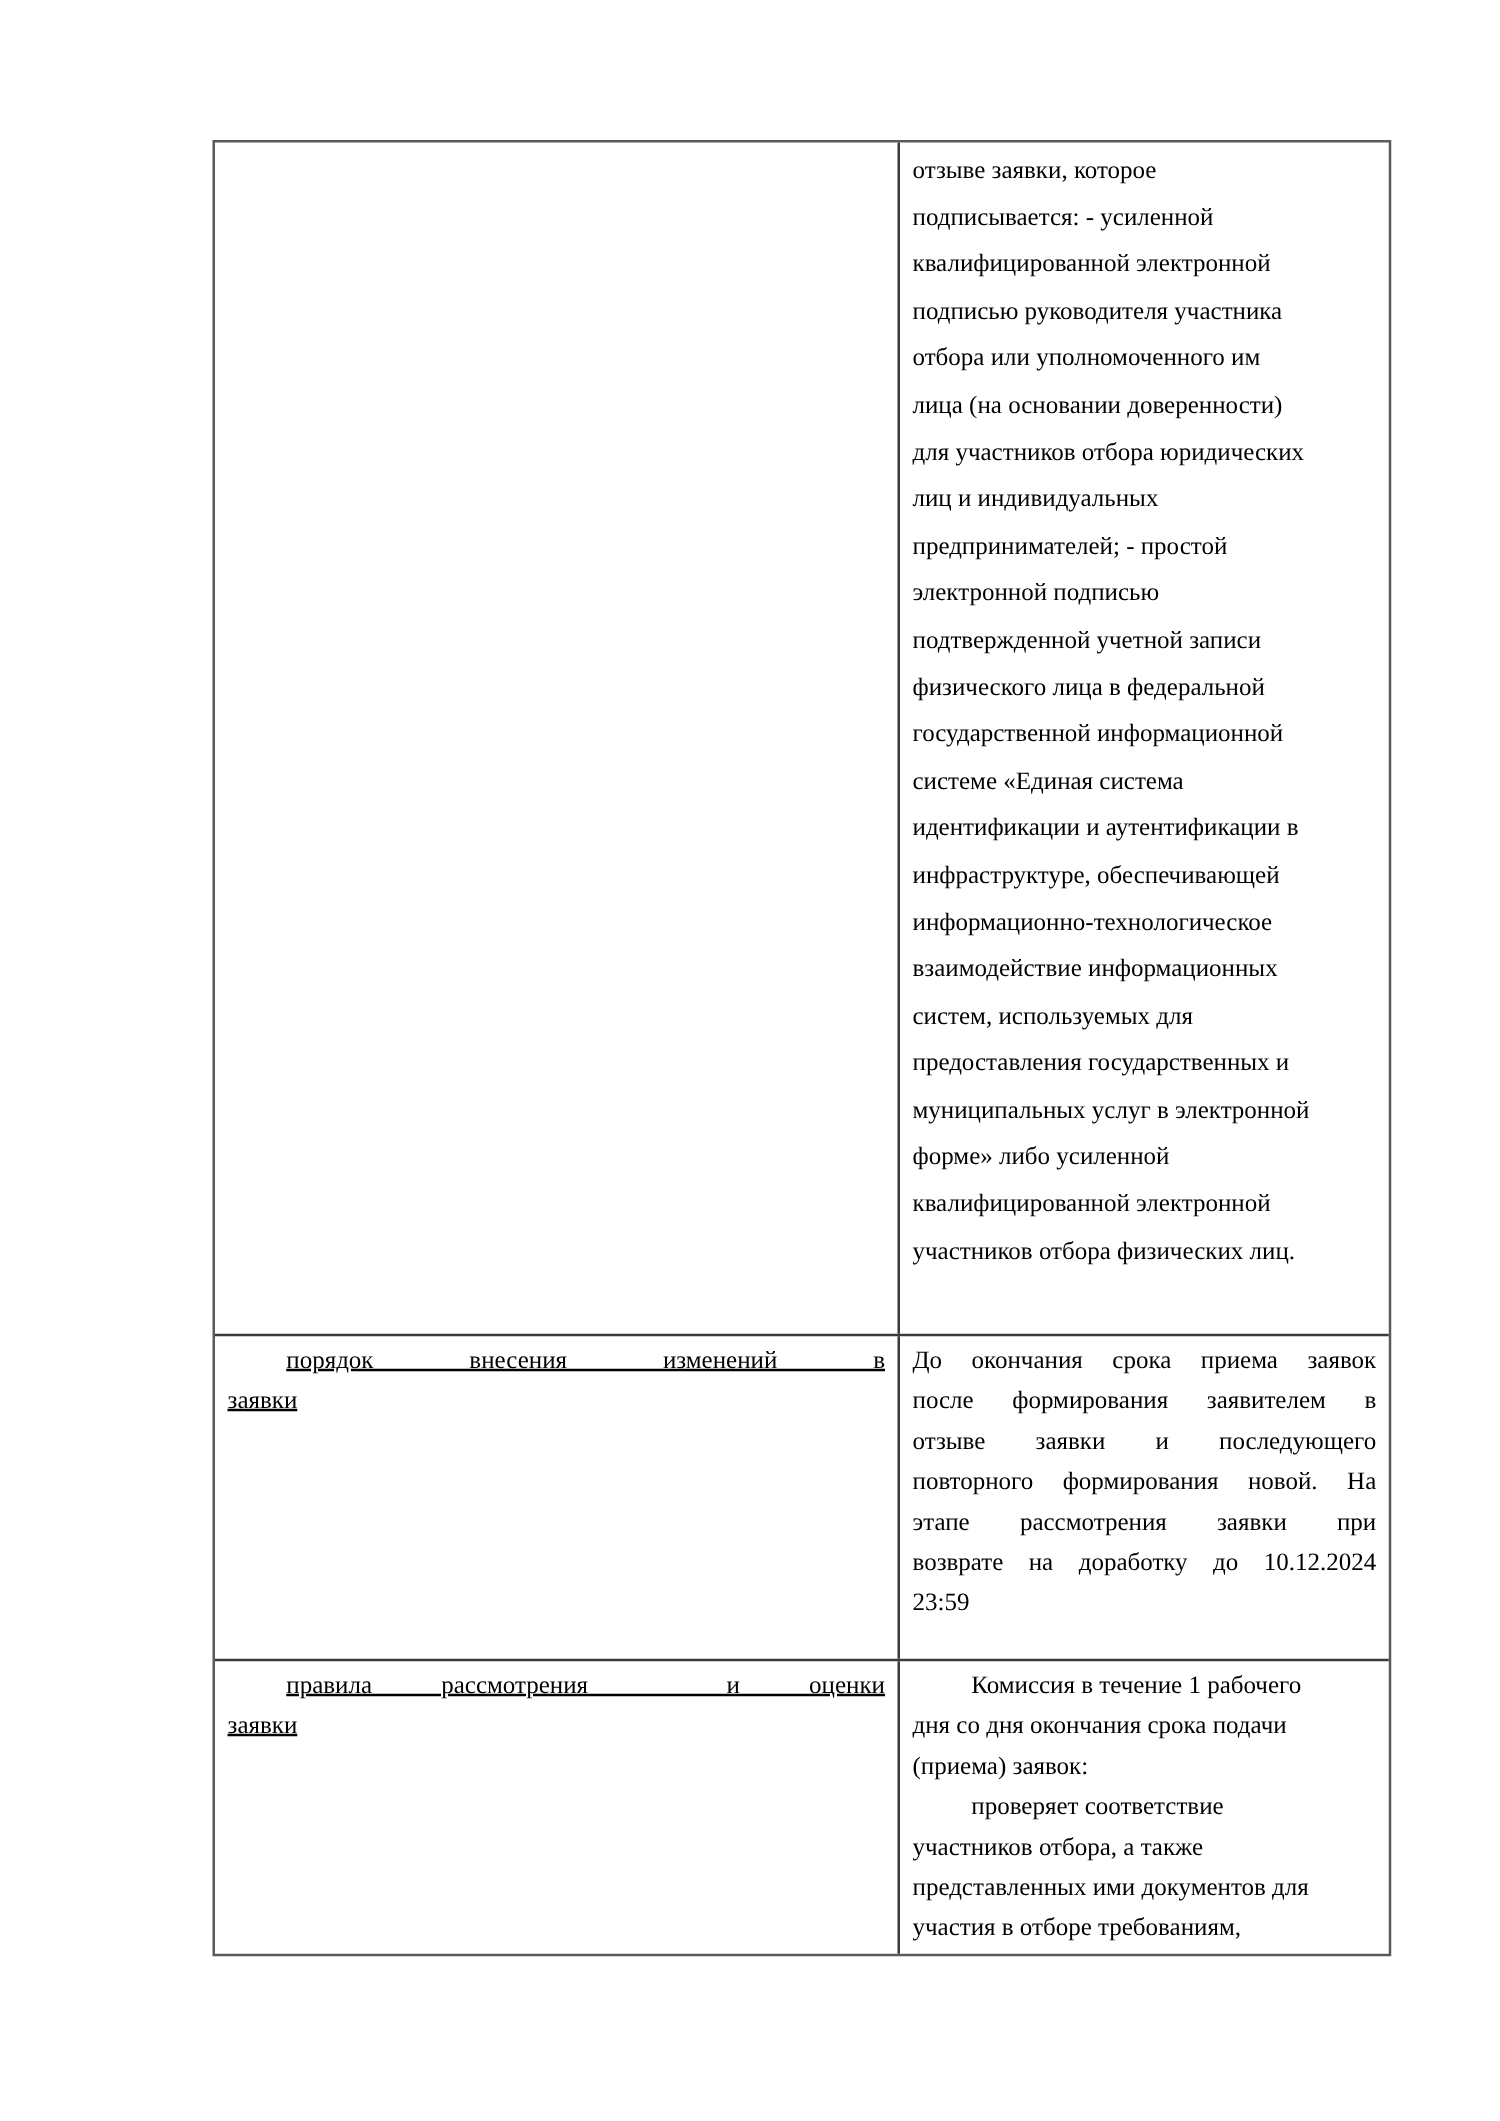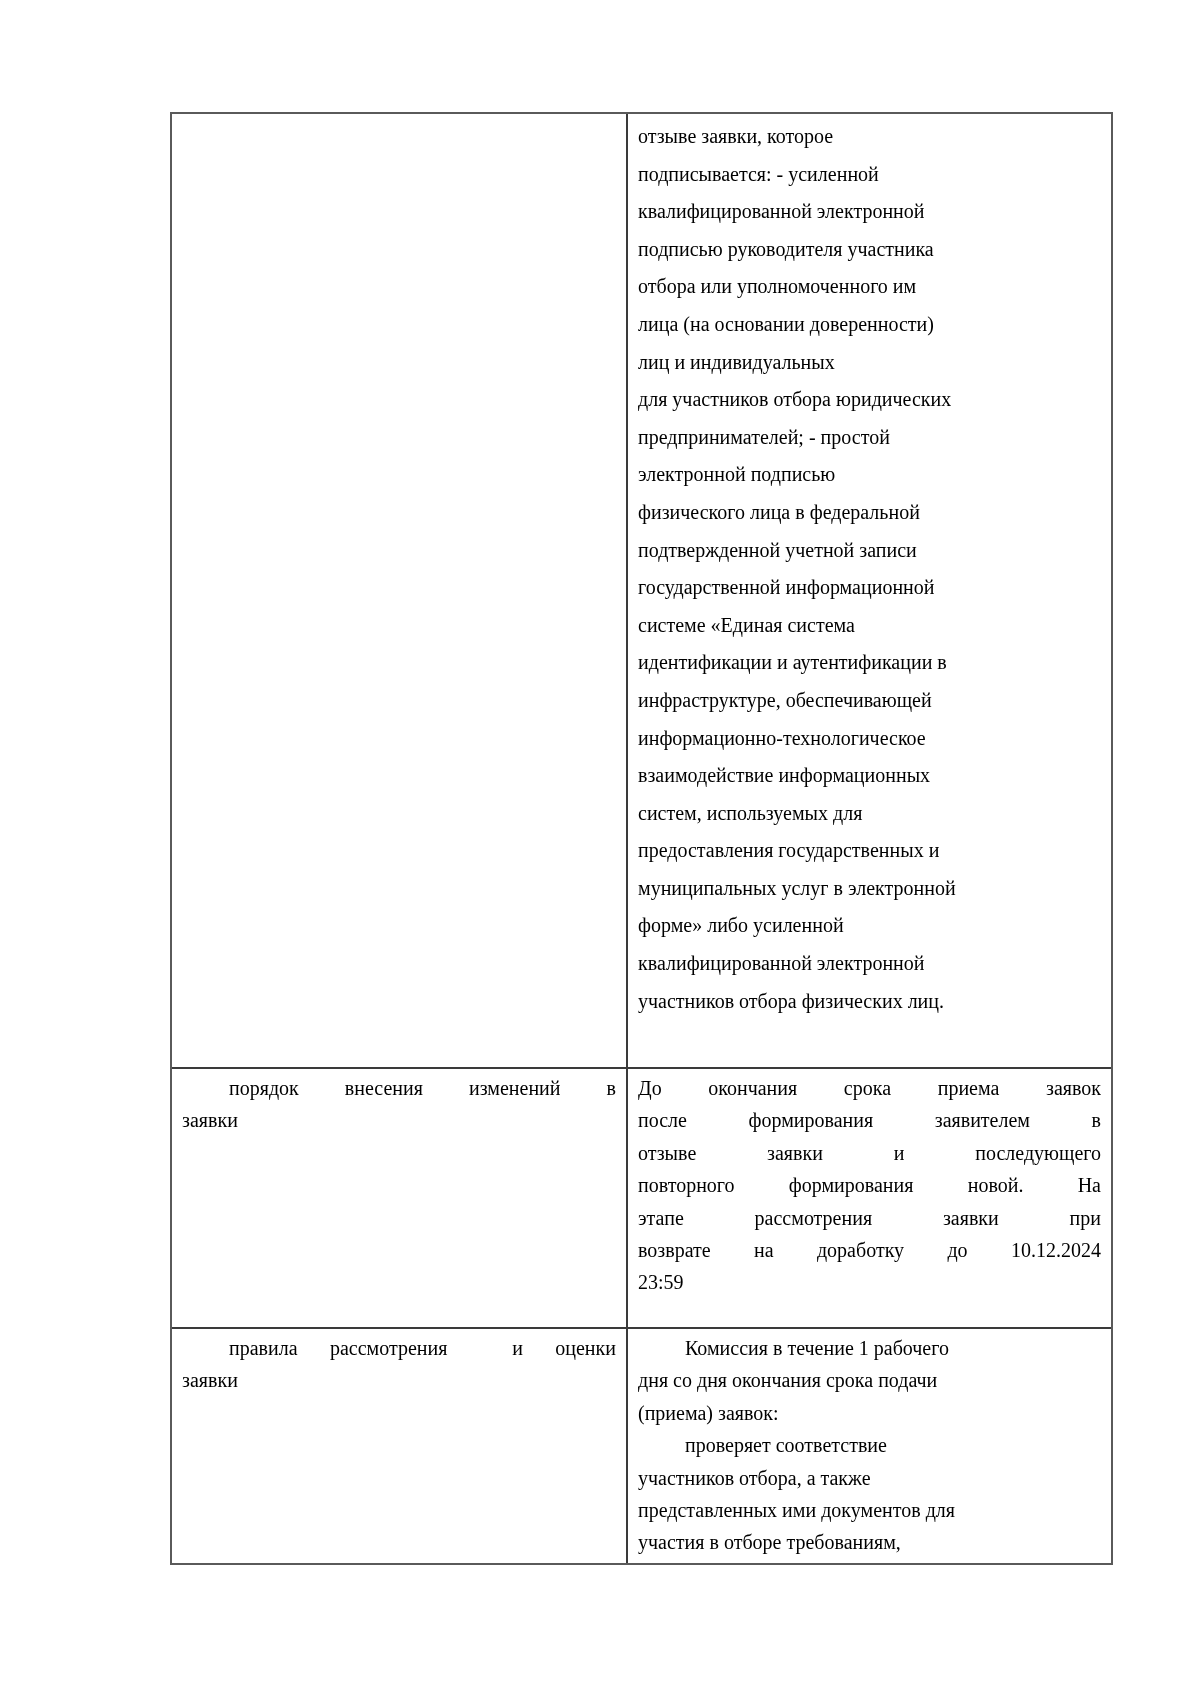--- a/index.html
+++ b/index.html
@@ -39,23 +39,24 @@
   .t-row.r1 { min-height: 953px; }
   .t-row.r2 { min-height: 258px; }
   .t-row.r3 { min-height: 227px; }
   .cell {
     box-sizing: border-box;
     font-size: 20px;
     line-height: 32.4px;
     padding: 3px 10px 4px 10px;
   }
   .cell-label {
-    width: 456px;
+    width: 548px;
     border-right: 2px solid #3a3a3a;
     flex: none;
+    text-decoration: underline;
   }
   .cell-content {
     flex: 1;
   }
   .r1 .cell-content {
     line-height: 37.6px;
     padding-top: 4px;
   }
   .line {
     white-space: pre-wrap;
@@ -84,26 +85,26 @@
 
     <div class="t-row r1">
       <div class="cell cell-label leftalign"></div>
       <div class="cell cell-content leftalign">
           <div class="line">отзыве заявки, которое</div>
           <div class="line">подписывается: - усиленной</div>
           <div class="line">квалифицированной электронной</div>
           <div class="line">подписью руководителя участника</div>
           <div class="line">отбора или уполномоченного им</div>
           <div class="line">лица (на основании доверенности)</div>
+          <div class="line">для участников отбора юридических</div>
           <div class="line">лиц и индивидуальных</div>
-          <div class="line">для участников отбора юридических</div>
           <div class="line">предпринимателей; - простой</div>
           <div class="line">электронной подписью</div>
+          <div class="line">подтвержденной учетной записи</div>
           <div class="line">физического лица в федеральной</div>
-          <div class="line">подтвержденной учетной записи</div>
           <div class="line">государственной информационной</div>
           <div class="line">системе «Единая система</div>
           <div class="line">идентификации и аутентификации в</div>
           <div class="line">инфраструктуре, обеспечивающей</div>
           <div class="line">информационно-технологическое</div>
           <div class="line">взаимодействие информационных</div>
           <div class="line">систем, используемых для</div>
           <div class="line">предоставления государственных и</div>
           <div class="line">муниципальных услуг в электронной</div>
           <div class="line">форме» либо усиленной</div>

